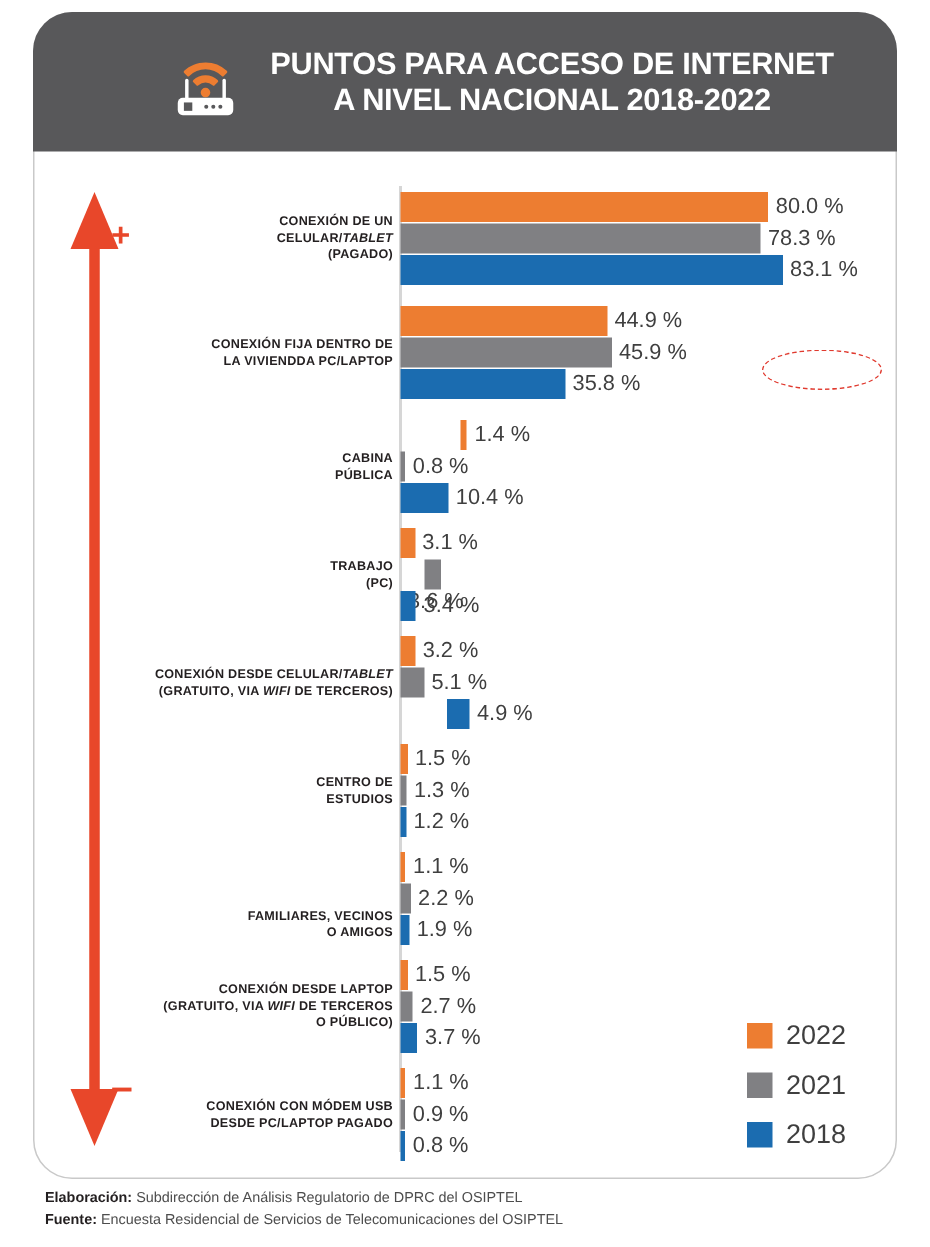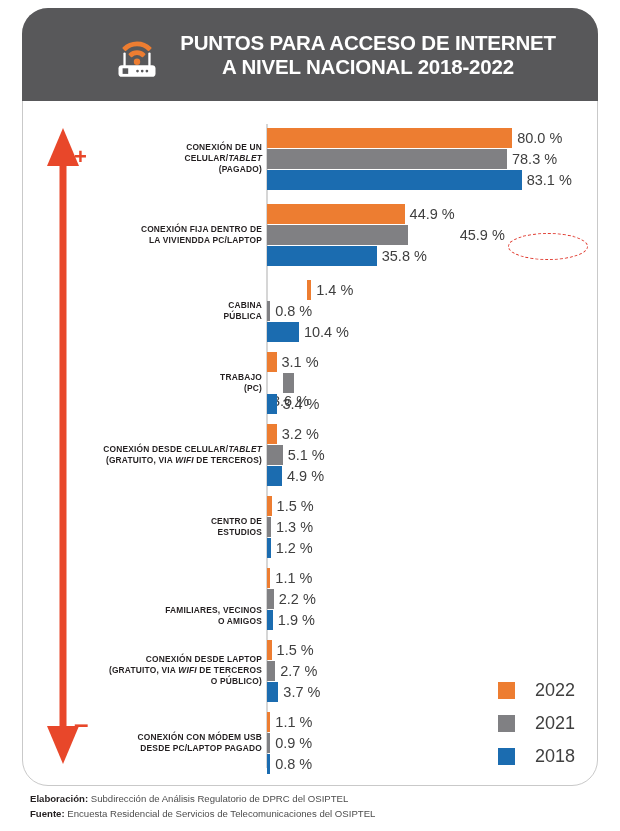--- a/index.html
+++ b/index.html
@@ -105,21 +105,21 @@
     position: absolute;
     left: 508px; top: 129px;
     width: 80px; height: 27px;
     border: 1.6px dashed #e03a2f;
     border-radius: 50%;
     pointer-events: none;
   }
 
   
   .legend { position: absolute; left: 498px; top: 674px; width: 110px; }
-  .legend-item { display: flex; align-items: center; gap: 20px; height: 33px; }
+  .legend-item { display: flex; align-items: center; gap: 9px; height: 33px; }
   .legend-swatch { width: 17px; height: 17px; flex: none; }
   .legend-label {
     font-size: 18px;
     color: #3f3f3f;
     font-family: "Liberation Sans", sans-serif;
   }
 
   
   .footer { position: absolute; left: 30px; top: 792px; width: 560px; }
   .footer-line {
@@ -191,21 +191,21 @@
             <div class="bar y2018" style="width: 254.701px;"></div>
             <span class="bar-value">83.1 %</span>
           </div>
         </div>
         <div class="group" style="top: 100px;">
           <div class="cat-label" style="top: 19.8px;">CONEXIÓN FIJA DENTRO DE<br>LA VIVIENDDA PC/LAPTOP</div>
           <div class="bar-row" style="top: 0px;">
             <div class="bar y2022" style="width: 137.618px;"></div>
             <span class="bar-value">44.9 %</span>
           </div>
-          <div class="bar-row" style="top: 21px; gap: 47px;">
+          <div class="bar-row" style="top: 21px;">
             <div class="bar y2021" style="width: 140.683px;"></div>
             <span class="bar-value">45.9 %</span>
           </div>
           <div class="bar-row" style="top: 42px;">
             <div class="bar y2018" style="width: 109.727px;"></div>
             <span class="bar-value">35.8 %</span>
           </div>
         </div>
         <div class="group" style="top: 176px;">
           <div class="cat-label" style="top: 19.8px;">CABINA<br>PÚBLICA</div>
@@ -240,21 +240,21 @@
         <div class="group" style="top: 320px;">
           <div class="cat-label" style="top: 19.8px;">CONEXIÓN DESDE CELULAR/<i>TABLET</i><br>(GRATUITO, VIA <i>WIFI</i> DE TERCEROS)</div>
           <div class="bar-row" style="top: 0px;">
             <div class="bar y2022" style="width: 9.808px;"></div>
             <span class="bar-value">3.2 %</span>
           </div>
           <div class="bar-row" style="top: 21px;">
             <div class="bar y2021" style="width: 15.6315px;"></div>
             <span class="bar-value">5.1 %</span>
           </div>
-          <div class="bar-row" style="top: 42px;">
+          <div class="bar-row" style="top: 42px; margin-left: 31px;">
             <div class="bar y2018" style="width: 15.0185px;"></div>
             <span class="bar-value">4.9 %</span>
           </div>
         </div>
         <div class="group" style="top: 392px;">
           <div class="cat-label" style="top: 19.8px;">CENTRO DE<br>ESTUDIOS</div>
           <div class="bar-row" style="top: 0px;">
             <div class="bar y2022" style="width: 4.5975px;"></div>
             <span class="bar-value">1.5 %</span>
           </div>

